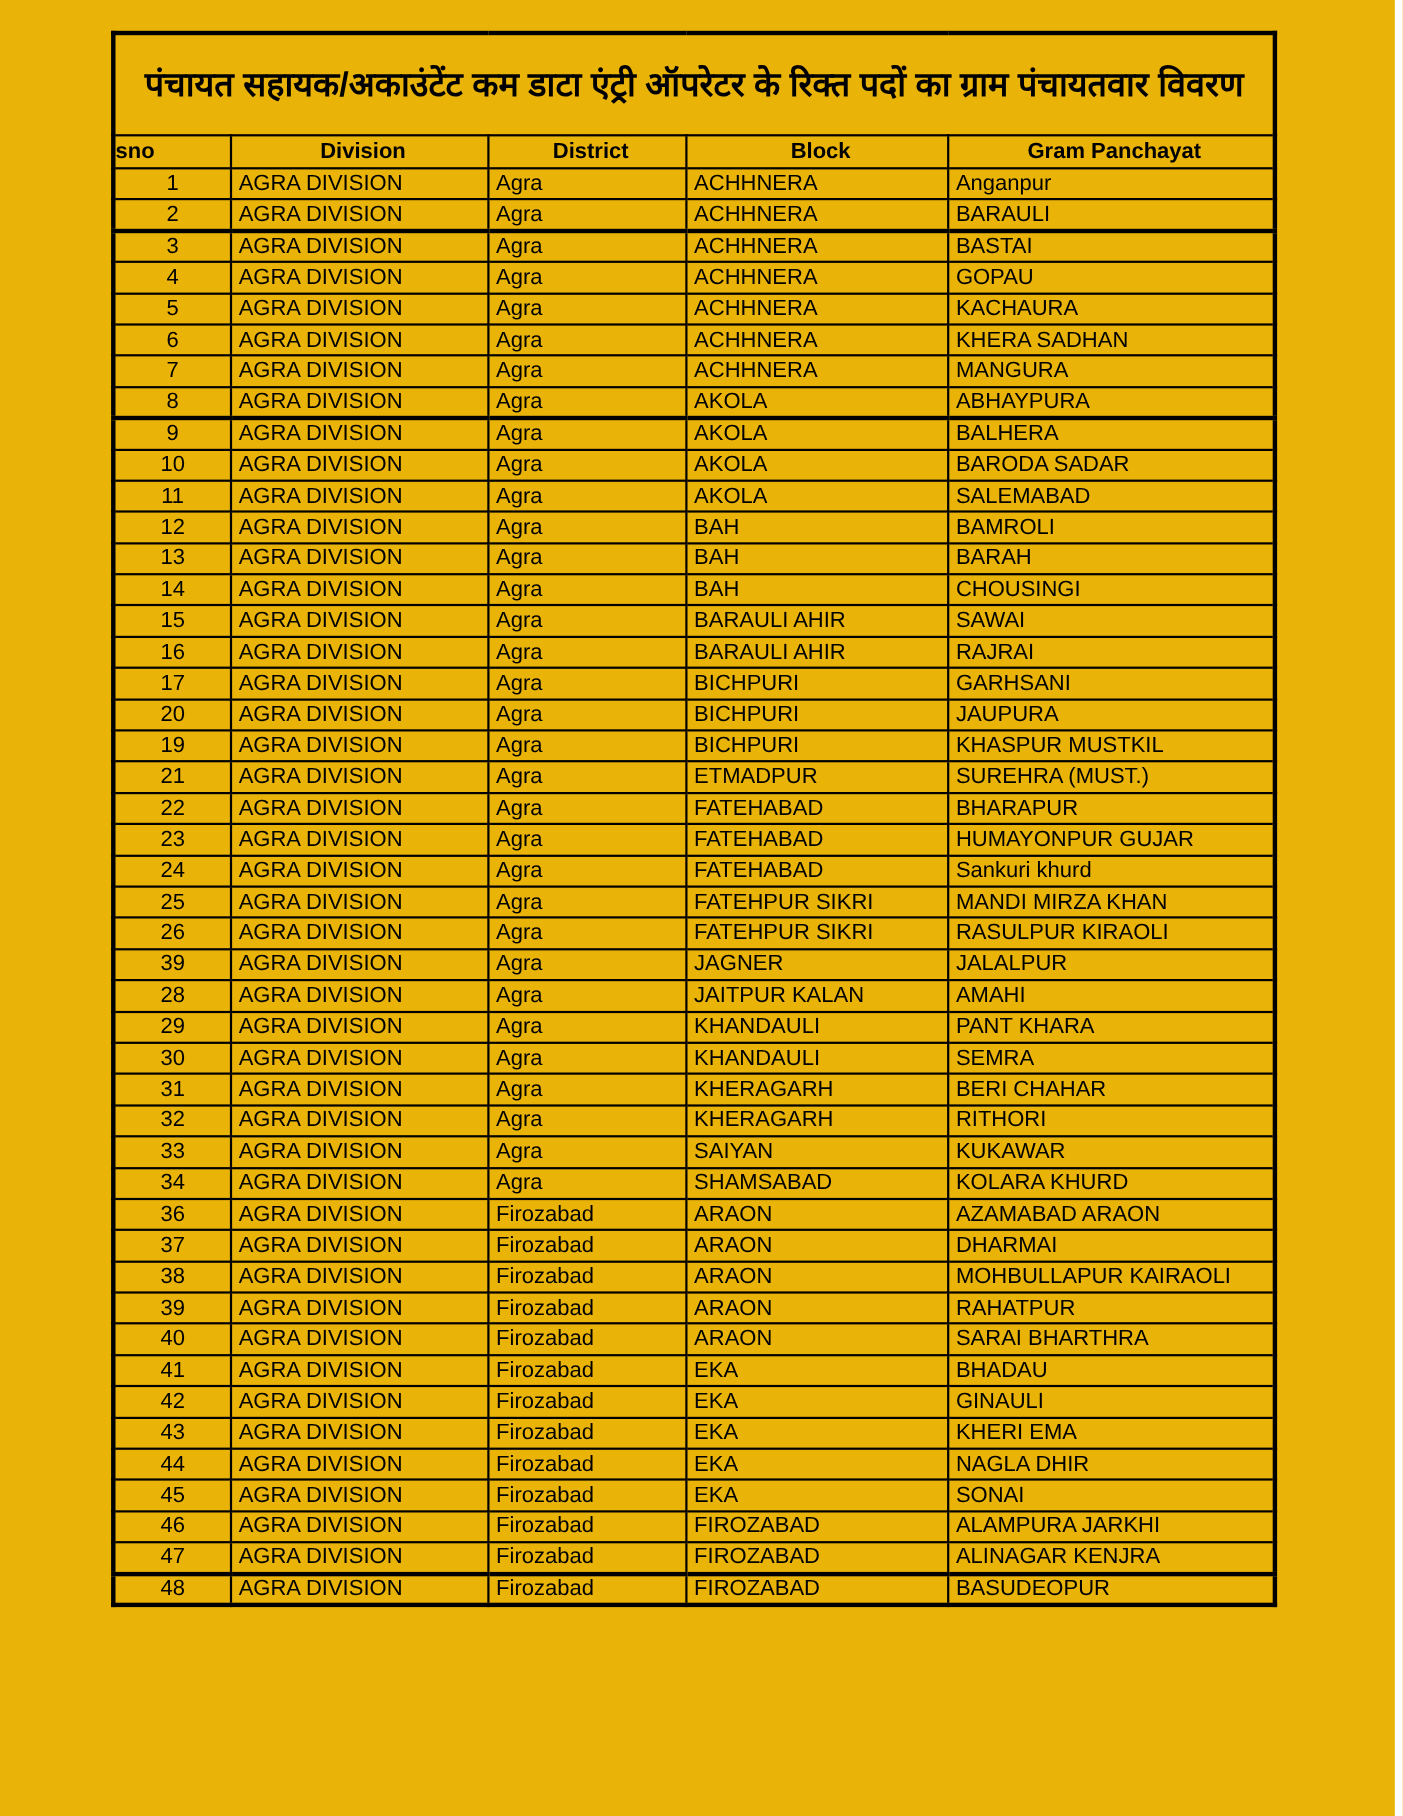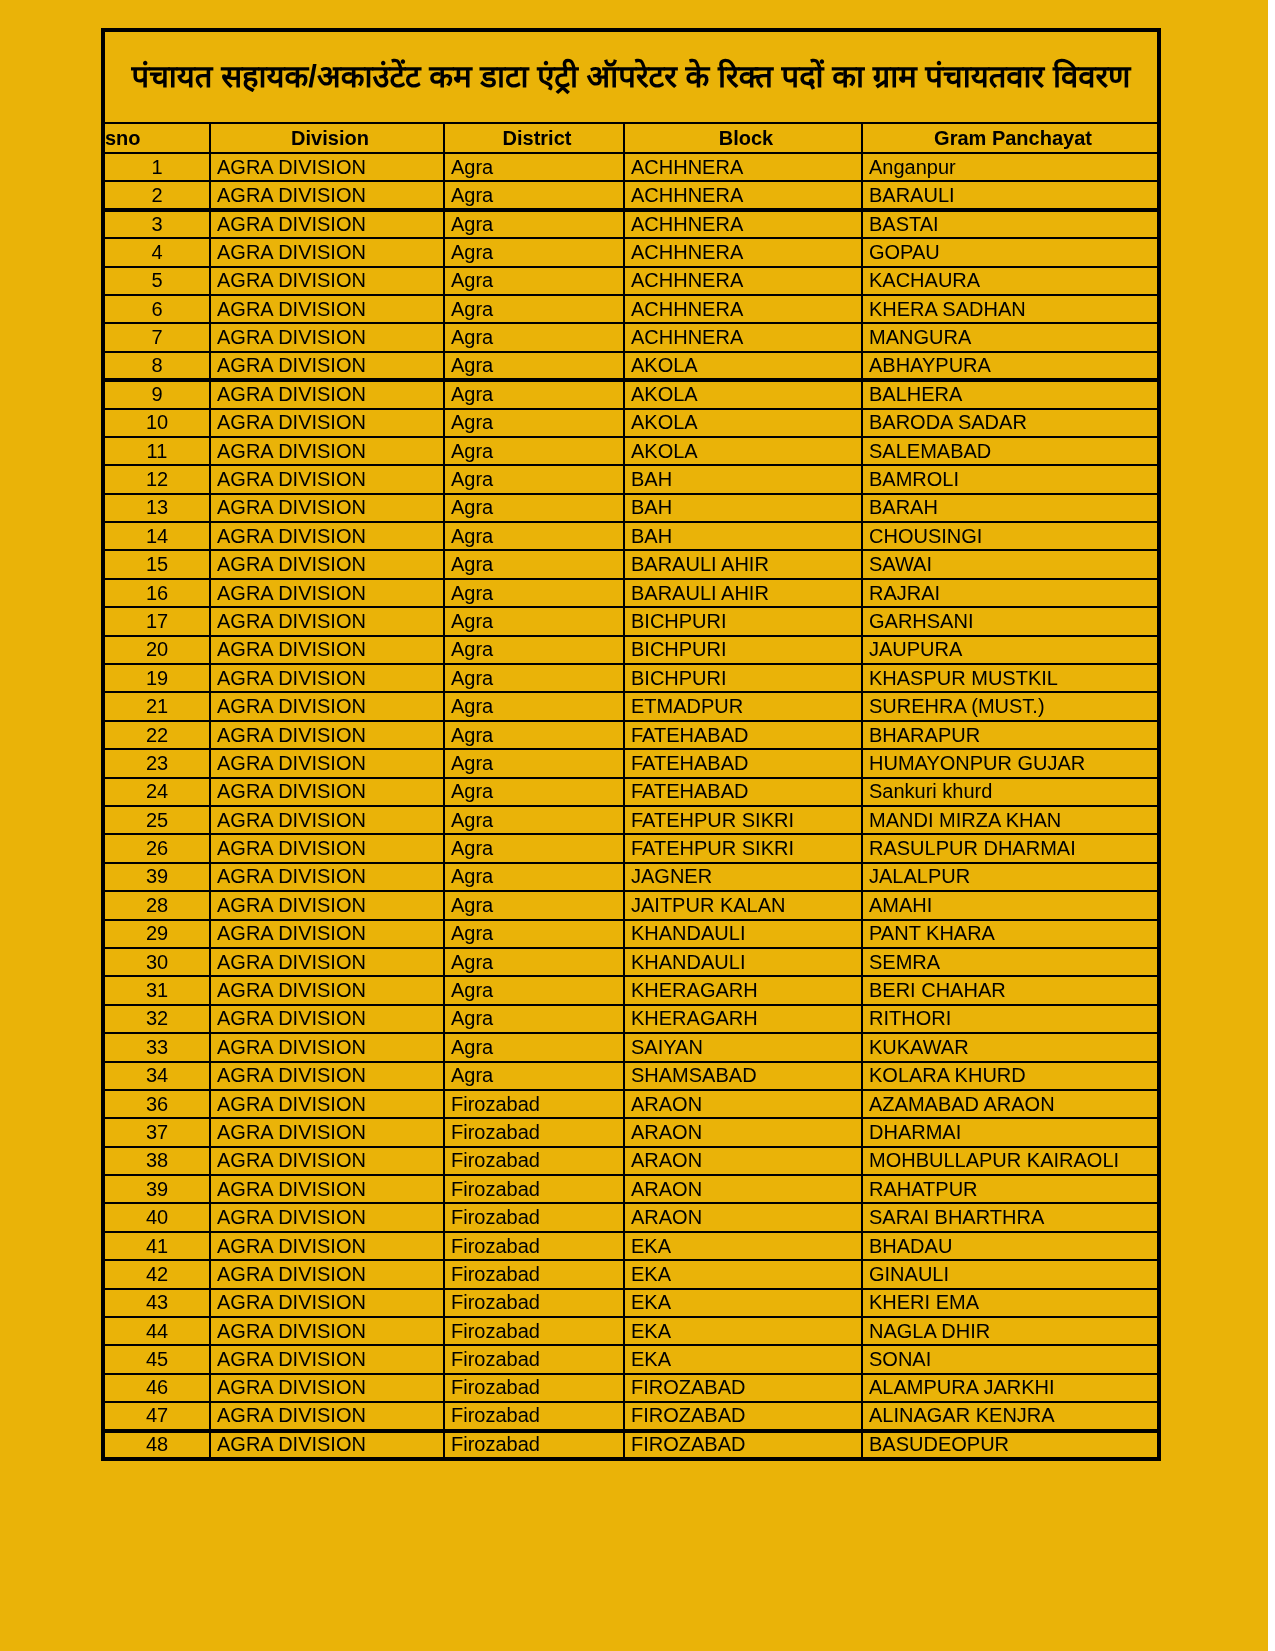--- a/index.html
+++ b/index.html
@@ -262,21 +262,21 @@
           <td class="c-division">AGRA DIVISION</td>
           <td class="c-district">Agra</td>
           <td class="c-block">FATEHPUR SIKRI</td>
           <td class="c-gram-panchayat">MANDI MIRZA KHAN</td>
         </tr>
         <tr>
           <td class="c-sno">26</td>
           <td class="c-division">AGRA DIVISION</td>
           <td class="c-district">Agra</td>
           <td class="c-block">FATEHPUR SIKRI</td>
-          <td class="c-gram-panchayat">RASULPUR DHARMAI</td>
+          <td class="c-gram-panchayat">RASULPUR KIRAOLI</td>
         </tr>
         <tr>
           <td class="c-sno">39</td>
           <td class="c-division">AGRA DIVISION</td>
           <td class="c-district">Agra</td>
           <td class="c-block">JAGNER</td>
           <td class="c-gram-panchayat">JALALPUR</td>
         </tr>
         <tr>
           <td class="c-sno">28</td>

